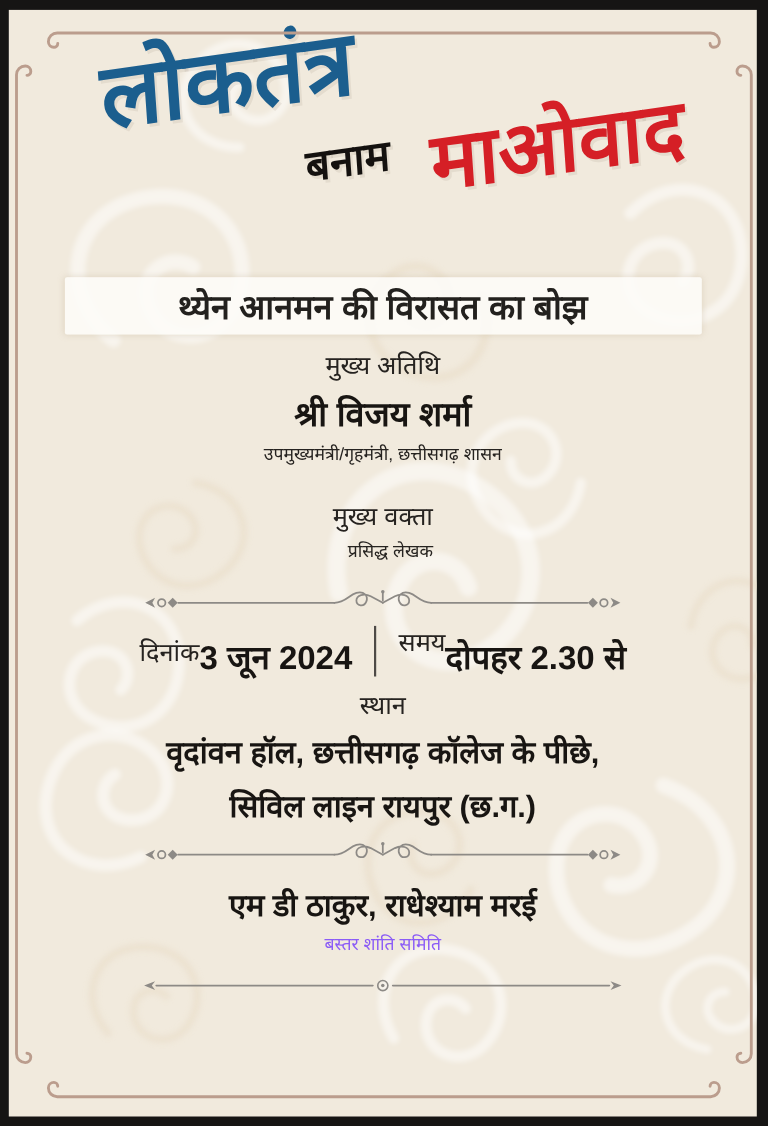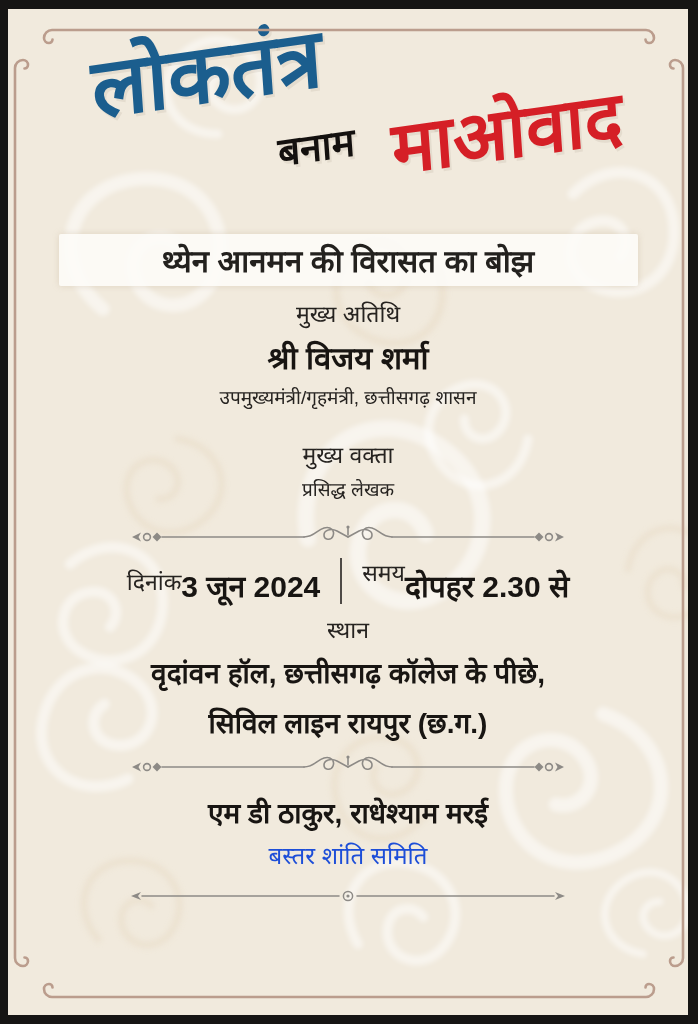--- a/index.html
+++ b/index.html
@@ -23,30 +23,30 @@
   
   .title-block{position:relative;width:100%;height:218px;flex:0 0 auto;}
   .title-word{position:absolute;font-weight:bold;white-space:nowrap;line-height:1;
     transform:rotate(-8deg) skewX(-4deg);transform-origin:left center;
     text-shadow:2px 3px 0 rgba(120,100,80,0.10);}
   .title-w1{left:84px;top:40px;font-size:82px;color:#1b5e8e;}
   .title-w2{left:270px;top:124px;font-size:39px;color:#14110f;}
   .title-w3{left:384px;top:104px;font-size:72px;color:#d51f26;}
   
   .subtitle-band{
-    width:579px;height:52px;margin-top:7px;flex:0 0 auto;
+    width:579px;height:52px;margin-top:25px;flex:0 0 auto;
     background:rgba(253,252,248,0.88);border-radius:2px;
     display:flex;align-items:center;justify-content:center;
     box-shadow:0 0 6px rgba(190,170,140,0.35);
   }
   .subtitle-text{font-size:31px;font-weight:600;color:#23211e;}
   
   .sec-label{font-size:23px;color:#262320;line-height:1.3;}
   .sec-name{font-size:31px;font-weight:bold;color:#181512;line-height:1.3;margin-top:9px;}
-  .sec-desig{font-size:19px;color:#262320;line-height:1.3;margin-top:7px;text-align:right;}
+  .sec-desig{font-size:16px;color:#262320;line-height:1.3;margin-top:7px;text-align:right;}
   .person{margin-top:14px;}
   .person.speaker{margin-top:30px;}
   
   .divider{flex:0 0 auto;display:block;}
   .divider.orn1{margin-top:22px;}
   .divider.orn2{margin-top:10px;}
   .divider.simple{margin-top:16px;}
   
   .schedule{margin-top:6px;display:flex;align-items:stretch;justify-content:center;}
   .schedule .col{display:flex;flex-direction:row;justify-content:center;}
@@ -55,21 +55,21 @@
   .schedule .slabel{font-size:23px;color:#262320;}
   .schedule .svalue{font-size:30px;font-weight:bold;margin-top:9px;color:#181512;}
   .vrule{width:2px;background:#4e4a46;margin:2px 20px;}
   
   .venue{margin-top:10px;}
   .venue-line{font-size:28px;font-weight:bold;color:#181512;line-height:1.42;margin-top:10px;}
   .venue-line.first{margin-top:8px;}
   
   .organizer{margin-top:8px;}
   .org-names{font-size:28px;font-weight:bold;color:#181512;margin-top:8px;line-height:1.3;}
-  .org-committee{font-size:24px;color:#1d4ed8;margin-top:8px;line-height:1.3;}
+  .org-committee{font-size:16px;color:#8b5cf6;margin-top:8px;line-height:1.3;}
 </style>
 </head>
 <body>
 
 <div class="poster">
 
   <svg class="bg-pattern" viewBox="0 0 680 1006" aria-hidden="true">
     <defs>
       <filter id="soft" x="-60%" y="-60%" width="220%" height="220%">
           <feGaussianBlur stdDeviation="2.4"></feGaussianBlur>

